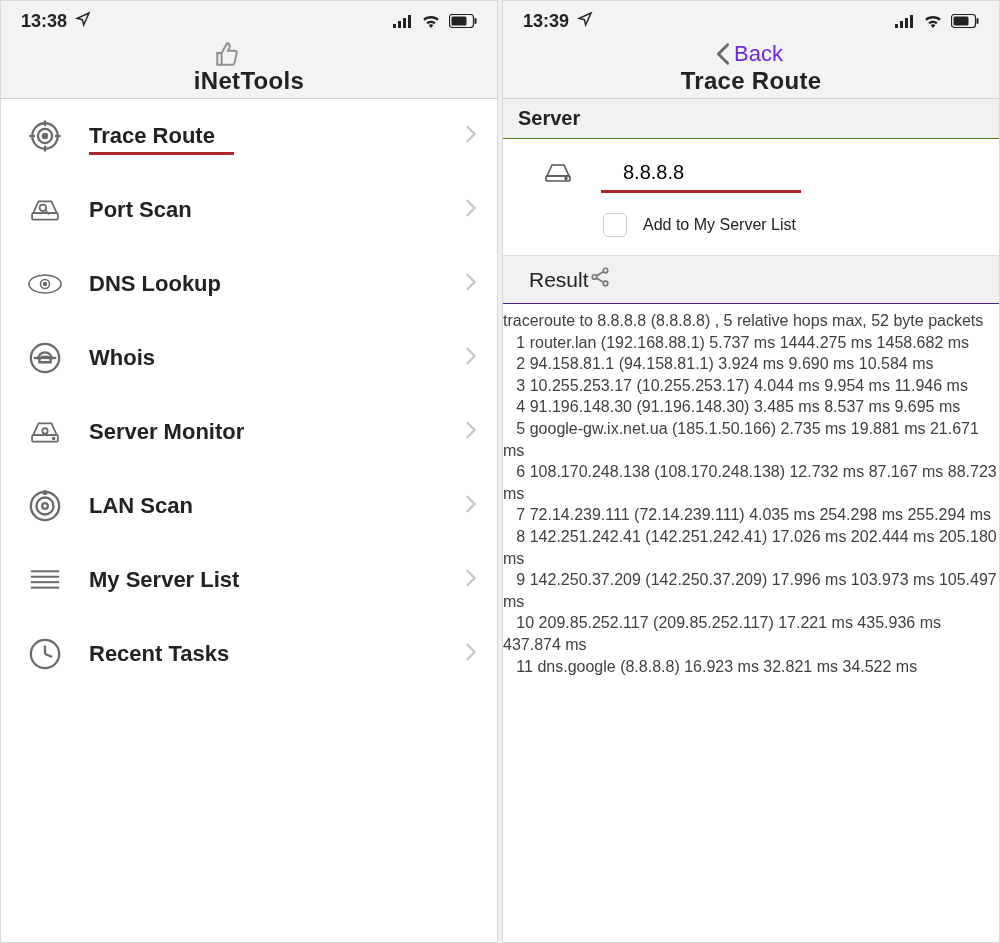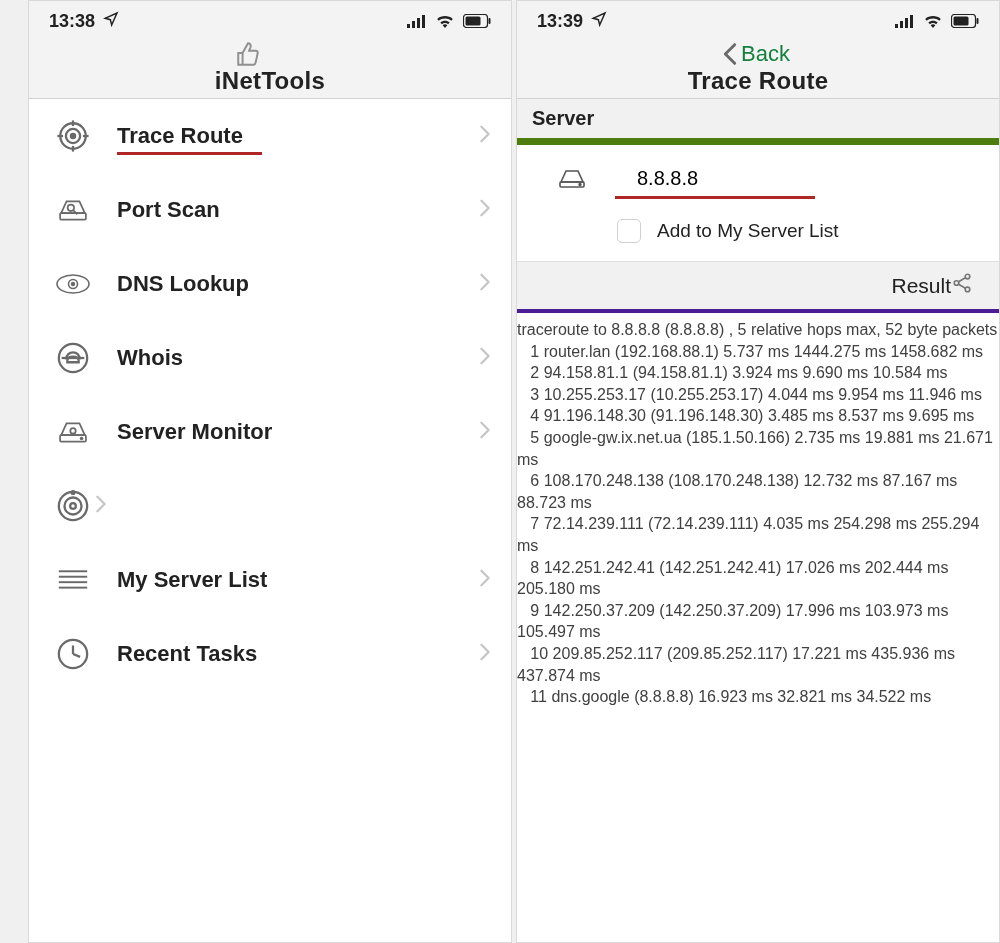--- a/index.html
+++ b/index.html
@@ -11,21 +11,20 @@
     display: flex;
     color: #222;
   }
   .phone {
     width: 500px;
     background: #fff;
     border: 1px solid #d9d9d9;
     display: flex;
     flex-direction: column;
     overflow: hidden;
-    margin-left: 28px;
   }
   .phone + .phone { margin-left: 4px; }
 
   
   .status-bar {
     height: 40px;
     background: #f3f3f3;
     padding: 0 20px;
     display: flex;
     align-items: center;
@@ -59,21 +58,21 @@
     flex: 1;
     text-align: center;
     font-size: 24px;
     font-weight: 700;
     letter-spacing: 0.3px;
   }
   .nav-back {
     display: flex;
     align-items: center;
     gap: 4px;
-    color: #15803d;
+    color: #6d28d9;
     font-size: 22px;
     cursor: pointer;
   }
   .nav-back svg { stroke: #6a6a6a; }
 
   
   .tool-list { flex: 1; background: #fff; overflow-y: auto; }
   .tool-row {
     display: flex;
     align-items: center;
@@ -113,21 +112,21 @@
     color: #c5c5c5;
     font-size: 22px;
   }
 
   
   .section-header {
     background: #f1f1f1;
     padding: 8px 15px;
     font-size: 20px;
     font-weight: 600;
-    border-bottom: 7px solid #4d7c0f;
+    border-bottom: 1px solid #4d7c0f;
   }
   .server-row {
     display: flex;
     align-items: center;
     padding: 18px 25px 12px 40px;
     gap: 44px;
   }
   .server-field-wrap {
     position: relative;
     flex: 0 0 auto;
@@ -154,32 +153,32 @@
     padding: 8px 25px 18px 100px;
     gap: 16px;
   }
   .checkbox {
     width: 24px;
     height: 24px;
     border: 1.5px solid #d0d0d0;
     border-radius: 5px;
     background: #fff;
   }
-  .checkbox-label { font-size: 19px; }
+  .checkbox-label { font-size: 16px; }
 
   .result-header {
     background: #f1f1f1;
     padding: 10px 26px;
     font-size: 21px;
     font-weight: 500;
     display: flex;
     align-items: center;
-    justify-content: flex-end;
+    justify-content: flex-start;
     border-top: 1px solid #dedede;
-    border-bottom: 4px solid #4c1d95;
+    border-bottom: 1px solid #4c1d95;
   }
   .result-body {
     padding: 6px 0;
     font-size: 16px;
     line-height: 1.35;
     color: #404040;
     white-space: pre-wrap;
     word-wrap: break-word;
   }
   .more-dots {
@@ -314,20 +313,21 @@
       </div>
       <div class="tool-row">
         <div class="tool-icon">
           <svg width="34" height="34" viewBox="0 0 24 24" fill="none" stroke="#6a6a6a" stroke-width="1.6">
             <circle cx="12" cy="12" r="10"></circle>
             <circle cx="12" cy="12" r="6"></circle>
             <circle cx="12" cy="12" r="2"></circle>
             <circle cx="12" cy="2.5" r="1" fill="#6a6a6a"></circle>
           </svg>
         </div>
+        <div class="tool-label">LAN Scan</div>
         <div class="chevron"><svg width="12" height="18" viewBox="0 0 12 20" fill="none" stroke="#c5c5c5" stroke-width="2.5" stroke-linecap="round" stroke-linejoin="round">
             <polyline points="2,2 10,10 2,18"></polyline>
           </svg></div>
       </div>
       <div class="tool-row">
         <div class="tool-icon">
           <svg width="34" height="24" viewBox="0 0 30 22" fill="none" stroke="#6a6a6a" stroke-width="1.8">
             <line x1="2" y1="3" x2="28" y2="3"></line>
             <line x1="2" y1="8" x2="28" y2="8"></line>
             <line x1="2" y1="13" x2="28" y2="13"></line>

